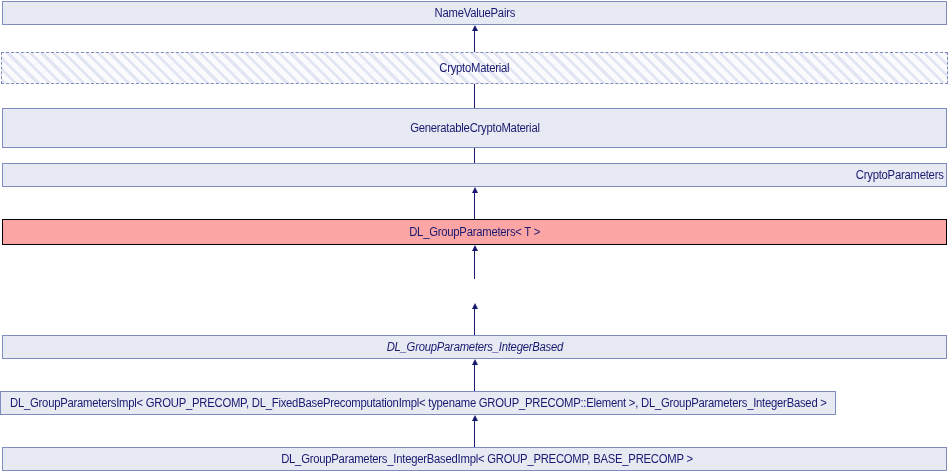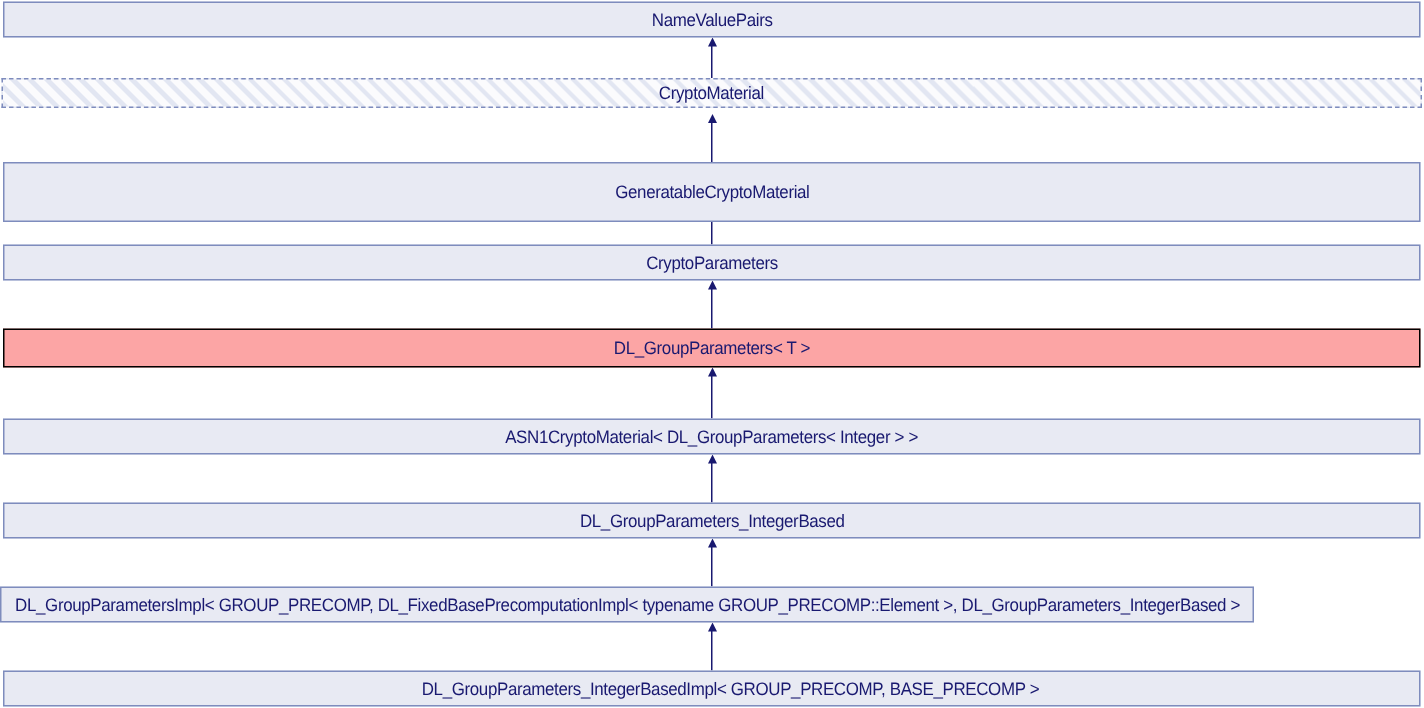--- a/index.html
+++ b/index.html
@@ -96,36 +96,33 @@
     <div class="arrowhead" style="left: 471.5px; top: 245px;"></div>
     <div class="edge" style="left: 474px; top: 308px; height: 27px;"></div>
     <div class="arrowhead" style="left: 471.5px; top: 303px;"></div>
     <div class="edge" style="left: 474px; top: 364px; height: 27px;"></div>
     <div class="arrowhead" style="left: 471.5px; top: 359px;"></div>
     <div class="edge" style="left: 474px; top: 420px; height: 27px;"></div>
     <div class="arrowhead" style="left: 471.5px; top: 415px;"></div>
     <div class="node" style="left: 2px; top: 1px; width: 945px; height: 24px;">
       <span class="label">NameValuePairs</span>
     </div>
-    <div class="node abstract" style="left: 1px; top: 52px; width: 947px; height: 20px;">
+    <div class="node abstract" style="left: 1px; top: 52px; width: 947px; height: 32px;">
       <span class="label">CryptoMaterial</span>
     </div>
     <div class="node" style="left: 2px; top: 108px; width: 945px; height: 40px;">
       <span class="label">GeneratableCryptoMaterial</span>
     </div>
-    <div class="node" style="left: 2px; top: 163px; width: 945px; height: 24px;">
+    <div class="node" style="left: 2px; top: 163px; width: 945px; height: 24px; justify-content: flex-end;">
       <span class="label">CryptoParameters</span>
     </div>
     <div class="node current" style="left: 2px; top: 219px; width: 945px; height: 26px;">
       <span class="label">DL_GroupParameters&lt; T &gt;</span>
     </div>
-    <div class="node" style="left: 2px; top: 279px; width: 945px; height: 24px;">
-      <span class="label">ASN1CryptoMaterial&lt; DL_GroupParameters&lt; Integer &gt; &gt;</span>
-    </div>
-    <div class="node" style="left: 2px; top: 335px; width: 945px; height: 24px;">
+    <div class="node" style="left: 2px; top: 335px; width: 945px; height: 24px; font-style: italic;">
       <span class="label">DL_GroupParameters_IntegerBased</span>
     </div>
     <div class="node" style="left: 0px; top: 391px; width: 836px; height: 24px;">
       <span class="label">DL_GroupParametersImpl&lt; GROUP_PRECOMP, DL_FixedBasePrecomputationImpl&lt; typename GROUP_PRECOMP::Element &gt;, DL_GroupParameters_IntegerBased &gt;</span>
     </div>
     <div class="node" style="left: 2px; top: 447px; width: 945px; height: 24px; padding-left: 24px;">
       <span class="label">DL_GroupParameters_IntegerBasedImpl&lt; GROUP_PRECOMP, BASE_PRECOMP &gt;</span>
     </div>
   </div>
 

